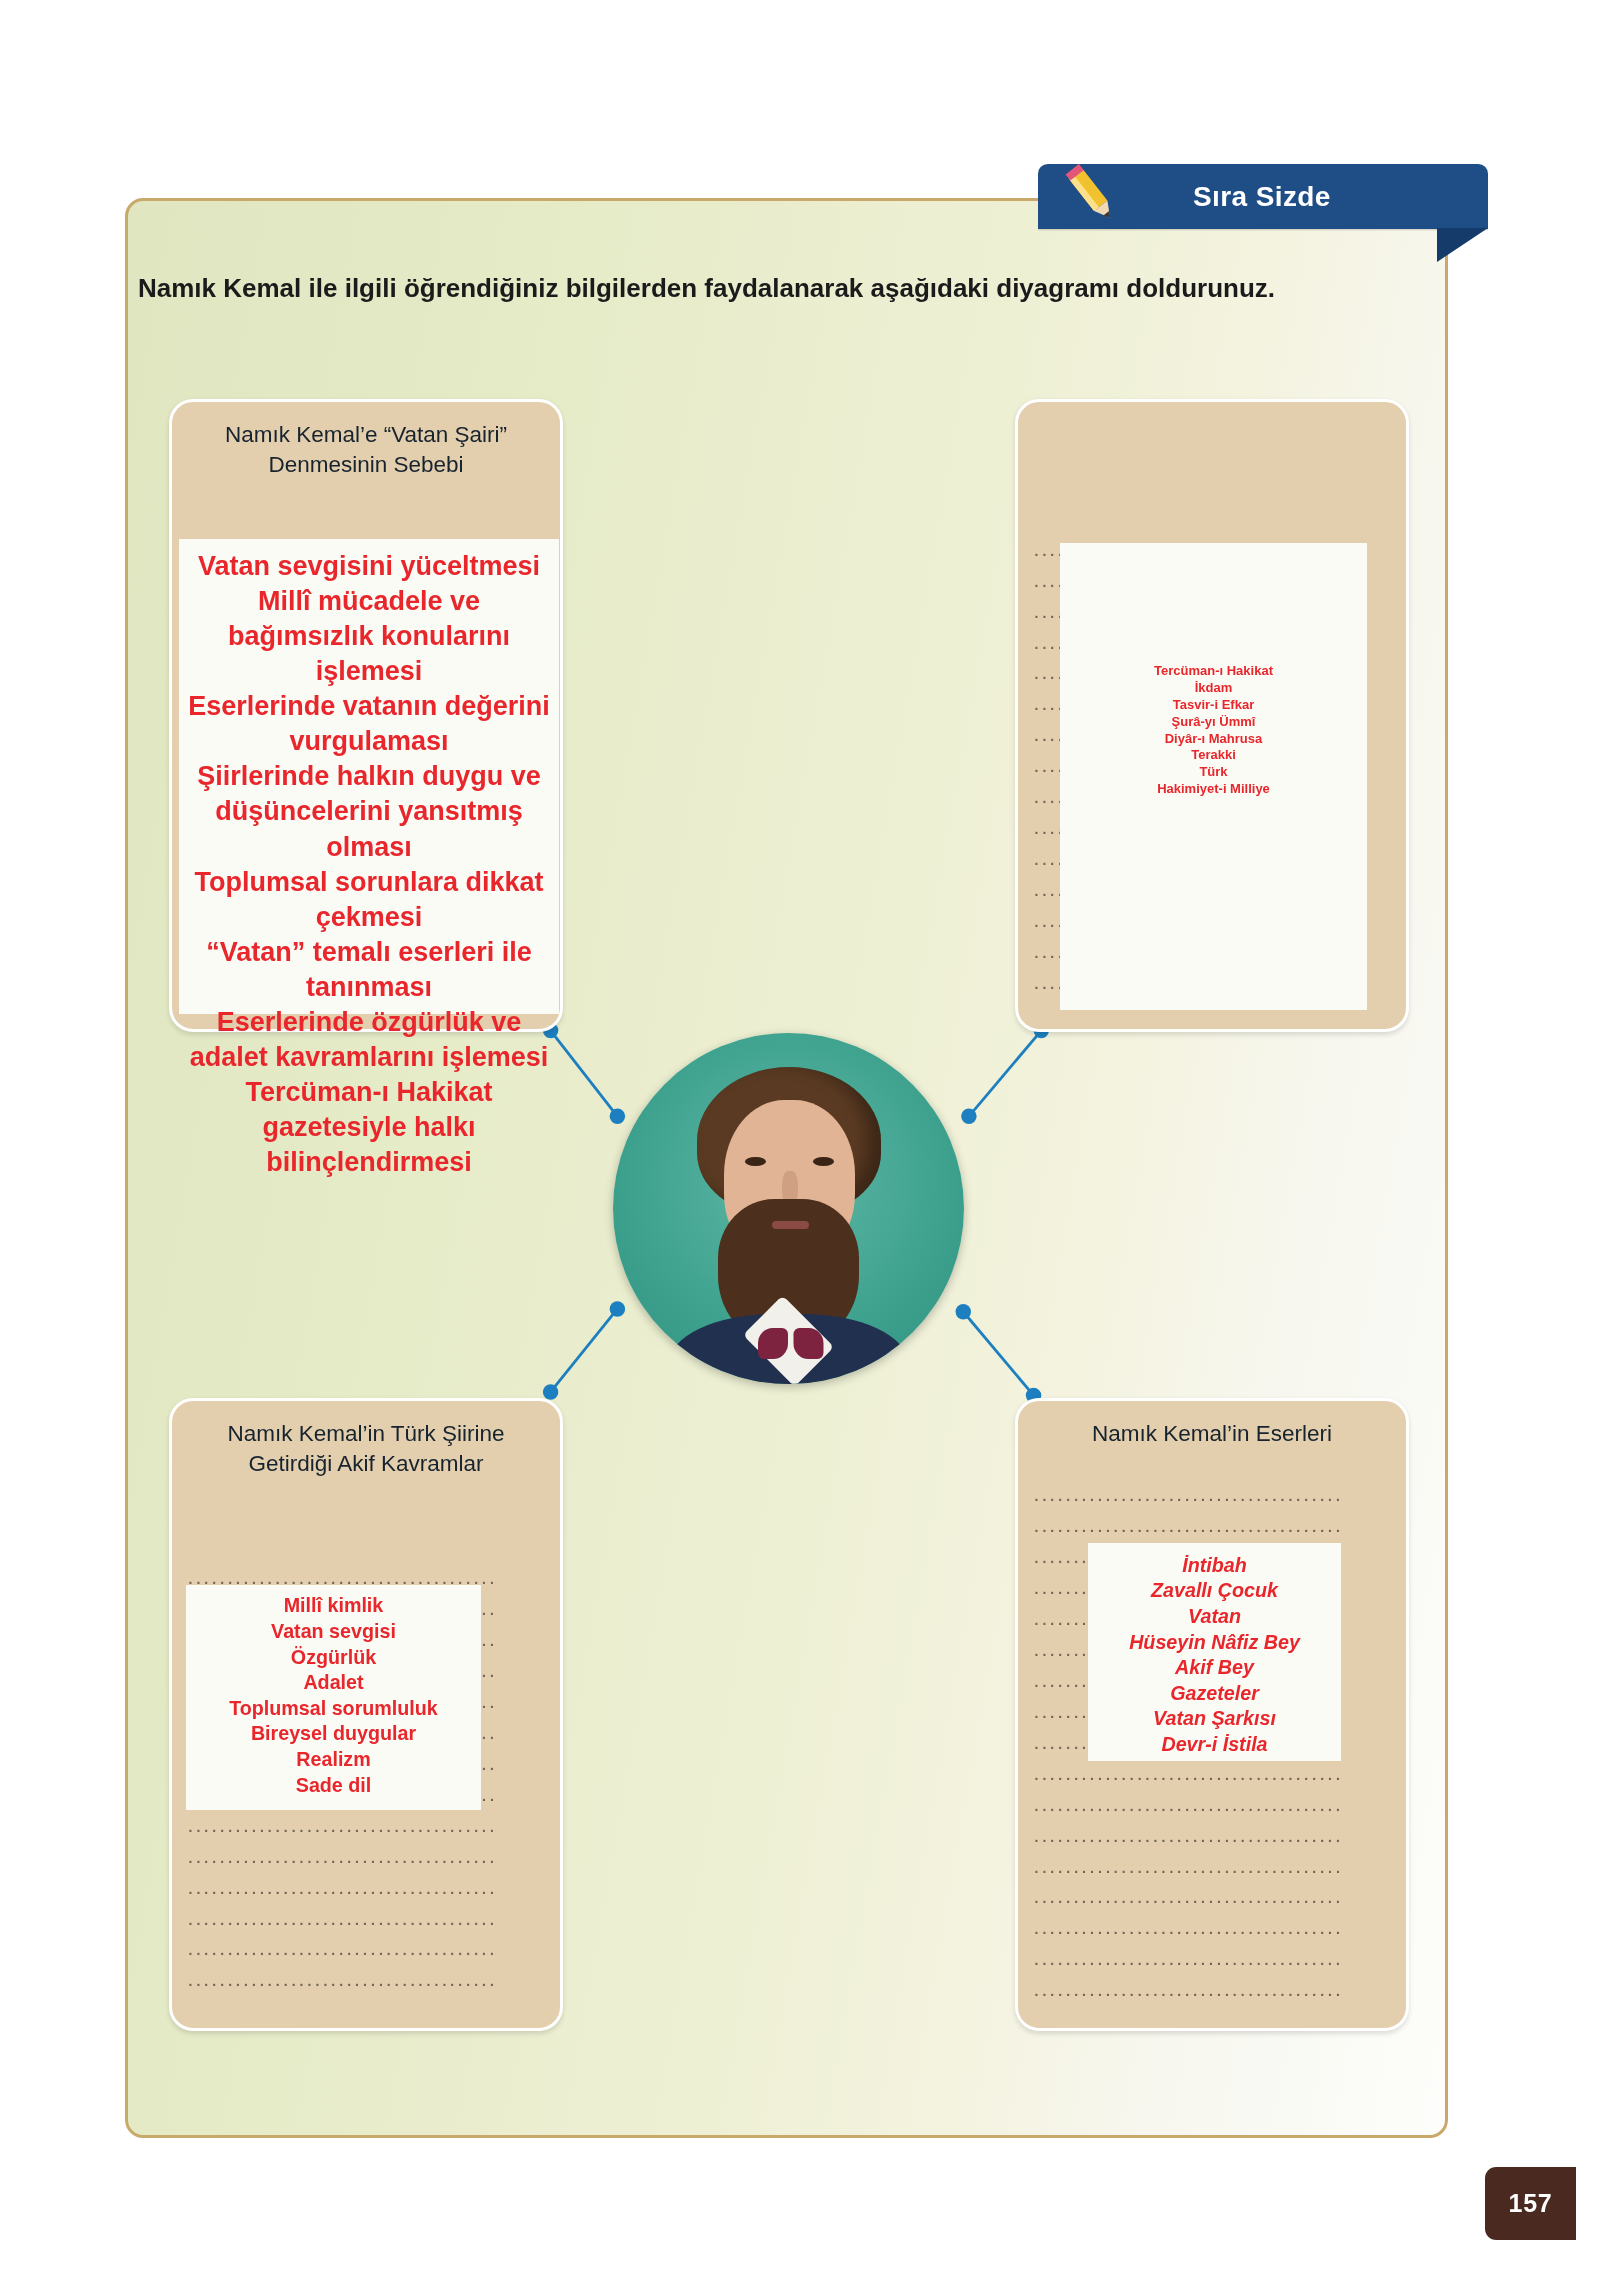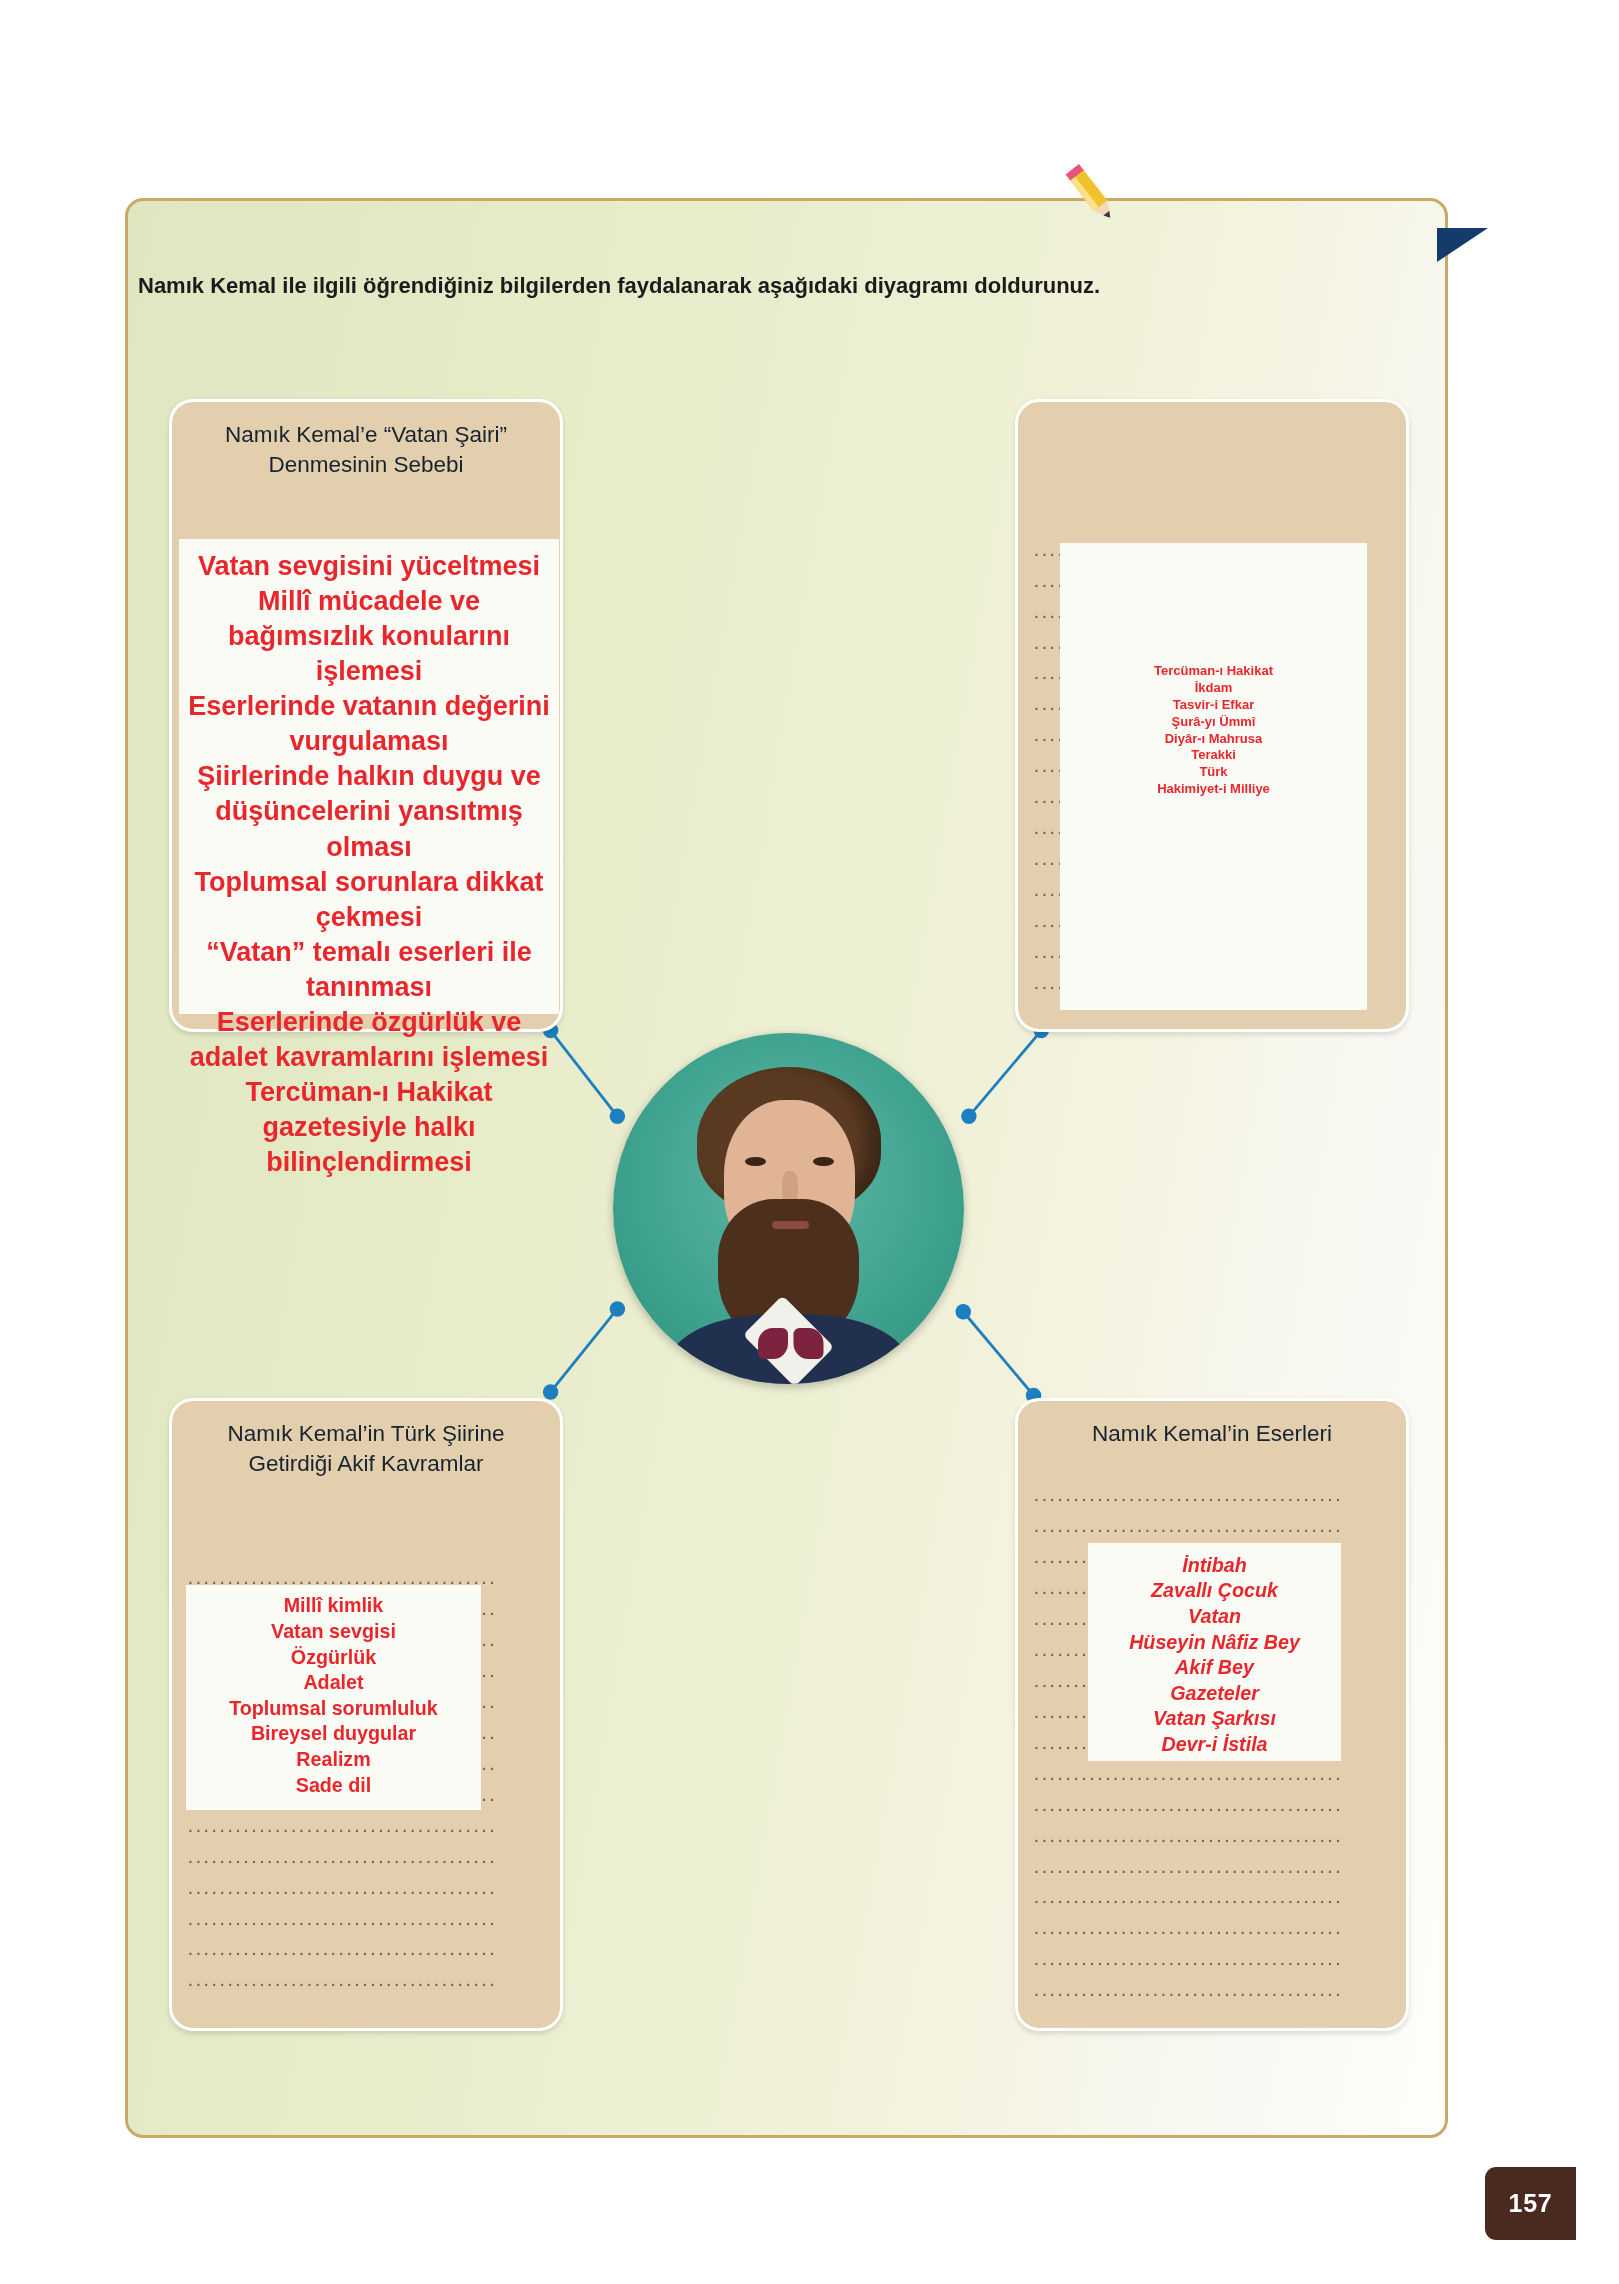--- a/index.html
+++ b/index.html
@@ -73,21 +73,21 @@
     width: 77px;
     height: 77px;
   }
 
   
   .instruction {
     position: absolute;
     left: 138px;
     top: 271px;
     width: 1195px;
-    font-size: 22px;
+    font-size: 26px;
     font-weight: bold;
     color: #1b1b1b;
     line-height: 1.35;
   }
 
   
   .nbox {
     position: absolute;
     background: #e3cfae;
     border: 3.5px solid #ffffff;
@@ -217,20 +217,23 @@
     letter-spacing: 0.7px;
   }
 </style>
 </head>
 <body>
 
 <div class="page">
 
   <div class="panel"></div>
 
+  <div class="sira-tab">
+    <span class="label">Sıra Sizde</span>
+  </div>
   <div class="sira-tab-fold"></div>
 
   <svg class="pencil" viewBox="0 0 100 100">
     <g transform="rotate(-38 50 50)">
       <rect x="40" y="14" width="22" height="52" fill="#f2c12e"></rect>
       <rect x="40" y="14" width="8" height="52" fill="#ffe08a"></rect>
       <rect x="40" y="6" width="22" height="10" fill="#e4557a"></rect>
       <polygon points="40,66 62,66 51,86" fill="#f0d9b5"></polygon>
       <polygon points="46,78 56,78 51,86" fill="#3a3a3a"></polygon>
     </g>

